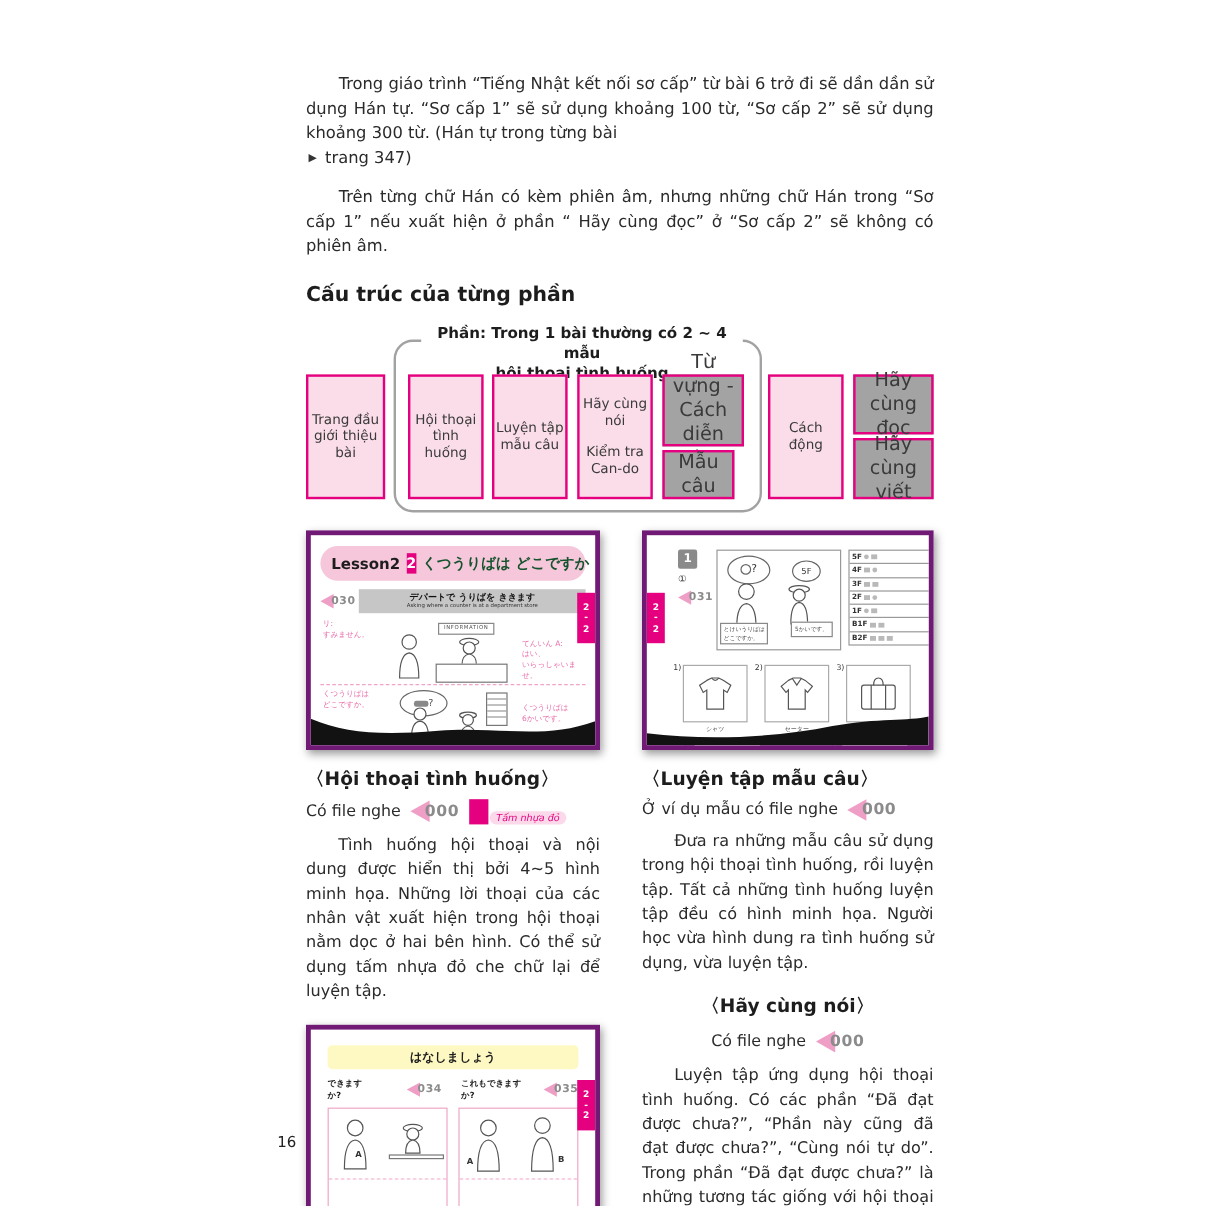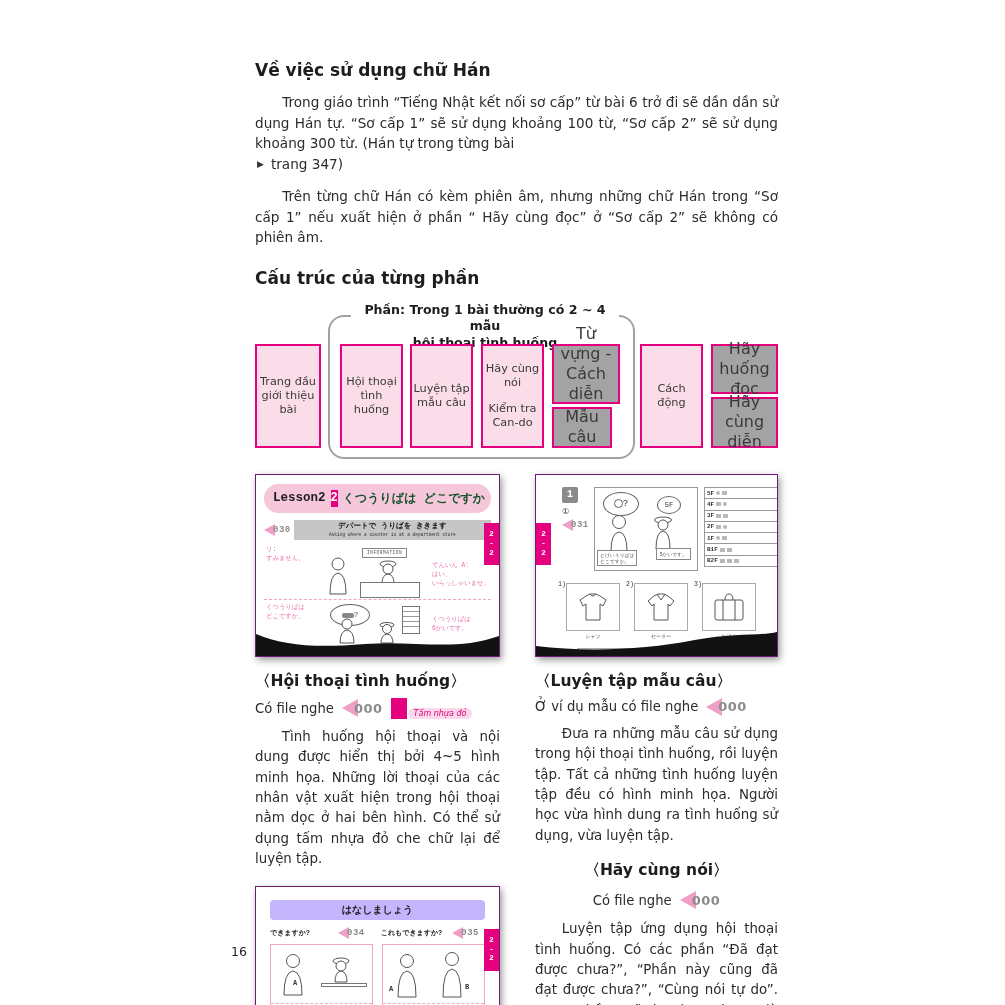--- a/index.html
+++ b/index.html
@@ -20,21 +20,21 @@
   .dbox{position:absolute;top:42px;height:104px;border:2px solid #e4007f;background:#fbdde9;display:flex;flex-direction:column;align-items:center;justify-content:center;text-align:center;font-size:11.3px;line-height:1.25;color:#3a3a3a;box-sizing:border-box;z-index:3;}
   .dstack{position:absolute;top:42px;display:flex;flex-direction:column;gap:3px;z-index:3;}
   .dstack .sub{border:2px solid #e4007f;background:#a3a3a3;display:flex;align-items:center;justify-content:center;text-align:center;font-size:16px;line-height:1.25;color:#3a3a3a;box-sizing:border-box;}
 
   
   .cols{display:flex;gap:35px;margin-top:10px;}
   .col-l{width:245px;}
   .col-r{width:243px;}
 
   
-  .card{position:relative;background:#fff;border:1px solid #701a75;box-shadow:2px 3px 7px rgba(0,0,0,.4);overflow:hidden;box-sizing:border-box;font-family:Liberation Mono, monospace;}
+  .card{position:relative;background:#fff;border:4px solid #701a75;box-shadow:2px 3px 7px rgba(0,0,0,.4);overflow:hidden;box-sizing:border-box;}
   .wave{position:absolute;left:0;right:0;bottom:0;height:26px;z-index:6;}
   .tab{position:absolute;background:#e4007f;color:#fff;width:15px;height:42px;display:flex;align-items:center;justify-content:center;z-index:5;}
   .tab span{display:block;width:7px;font-size:7.5px;line-height:1.25;word-break:break-all;text-align:center;font-weight:bold;}
 
   
   .audio{display:inline-flex;align-items:center;}
   .audio .tri{width:0;height:0;border-top:6px solid transparent;border-bottom:6px solid transparent;border-right:11px solid #ef9ec6;}
   .audio .num{color:#8b8b8b;font-weight:bold;font-size:9px;margin-left:-2px;letter-spacing:.5px;}
   .audio.lg .tri{border-top-width:9px;border-bottom-width:9px;border-right-width:16px;border-right-color:#ef9ec6;}
   .audio.lg .num{font-size:13px;margin-left:-4px;}
@@ -71,21 +71,21 @@
   .ic.r{border-radius:50%;width:4px;height:4px;}
   .pr-items{display:flex;gap:14px;margin:12px 8px 0 30px;}
   .itmwrap{position:relative;}
   .itmno{font-size:6.5px;color:#333;position:absolute;left:-8px;top:-2px;}
   .itm{width:52px;height:46px;border:1px solid #aaa;background:#fff;display:flex;align-items:center;justify-content:center;}
   .itmcap{text-align:center;font-size:5px;color:#444;margin-top:2px;}
   .pr-partial{display:flex;gap:60px;margin:8px 8px 0 30px;font-size:6.5px;color:#333;}
   .pp{border:1px solid #aaa;border-bottom:none;width:52px;height:7px;background:#fff;margin-left:3px;display:inline-block;vertical-align:middle;}
 
   
-  .sp-banner{margin:13px 14px 0;background:#c4b5fd;border-radius:4px;text-align:center;font-size:10px;font-weight:bold;color:#1d1d1d;padding:3px 0;}
+  .sp-banner{margin:13px 14px 0;background:#fef9c3;border-radius:4px;text-align:center;font-size:10px;font-weight:bold;color:#1d1d1d;padding:3px 0;}
   .sp-labels{display:flex;margin:7px 14px 0;align-items:center;}
   .sp-labels .lab{font-size:7px;font-weight:bold;color:#1d1d1d;}
   .sp-panels{display:flex;gap:9px;margin:5px 14px 0;}
   .sp-panel{position:relative;width:101px;height:118px;border:1px solid #f0a7c7;background:#fff;}
   .sp-panel .half{position:relative;height:58px;border-bottom:1px dashed #f0a7c7;}
   .sp-panel .half:last-child{border-bottom:none;}
   .ab{position:absolute;font-size:7px;font-weight:bold;color:#333;}
 
   .person{stroke:#555;fill:#fff;}
 
@@ -99,21 +99,20 @@
   .inline-title .lead{margin:0;}
 
   .pagenum{position:absolute;left:231px;top:944px;font-size:12.5px;color:#222;}
 </style>
 </head>
 <body>
 
 <div class="page">
   <div class="content">
 
-    <h2 class="h-main">Về việc sử dụng chữ Hán</h2>
     <p class="para">Trong giáo trình “Tiếng Nhật kết nối sơ cấp” từ bài 6 trở đi sẽ dần dần sử dụng Hán tự. “Sơ cấp 1” sẽ sử dụng khoảng 100 từ, “Sơ cấp 2” sẽ sử dụng khoảng 300 từ. (Hán tự trong từng bài</p>
     <div class="refline">
       <span class="refmark">▶</span>
       <span>trang 347)</span>
     </div>
     <p class="para" style="margin-bottom:20px;">Trên từng chữ Hán có kèm phiên âm, nhưng những chữ Hán trong “Sơ cấp 1” nếu xuất hiện ở phần “ Hãy cùng đọc” ở “Sơ cấp 2” sẽ không có phiên âm.</p>
 
     <h2 class="h-main" style="margin-bottom:0;">Cấu trúc của từng phần</h2>
 
     <div class="diagram">
@@ -128,22 +127,22 @@
       <div class="dbox" style="left:226px;width:63px;gap:12px;">
         <div>Hãy cùng nói</div>
         <div>Kiểm tra Can-do</div>
       </div>
       <div class="dstack" style="left:297px;width:68px;">
         <div class="sub" style="height:60px;width:68px;">Từ vựng - Cách diễn đạt</div>
         <div class="sub" style="height:41px;width:60px;">Mẫu câu</div>
       </div>
       <div class="dbox" style="left:385px;width:63px;">Cách động</div>
       <div class="dstack" style="left:456px;width:67px;">
-        <div class="sub" style="height:50px;width:67px;">Hãy huống đọc</div>
-        <div class="sub" style="height:51px;width:67px;">Hãy cùng diễn</div>
+        <div class="sub" style="height:50px;width:67px;">Hãy cùng đọc</div>
+        <div class="sub" style="height:51px;width:67px;">Hãy cùng viết</div>
       </div>
     </div>
 
     <div class="cols">
 
       <div class="col-l">
 
         <div class="card" style="width:245px;height:183px;">
           <div class="ls-head">
             <span class="lessonword">Lesson2</span>

